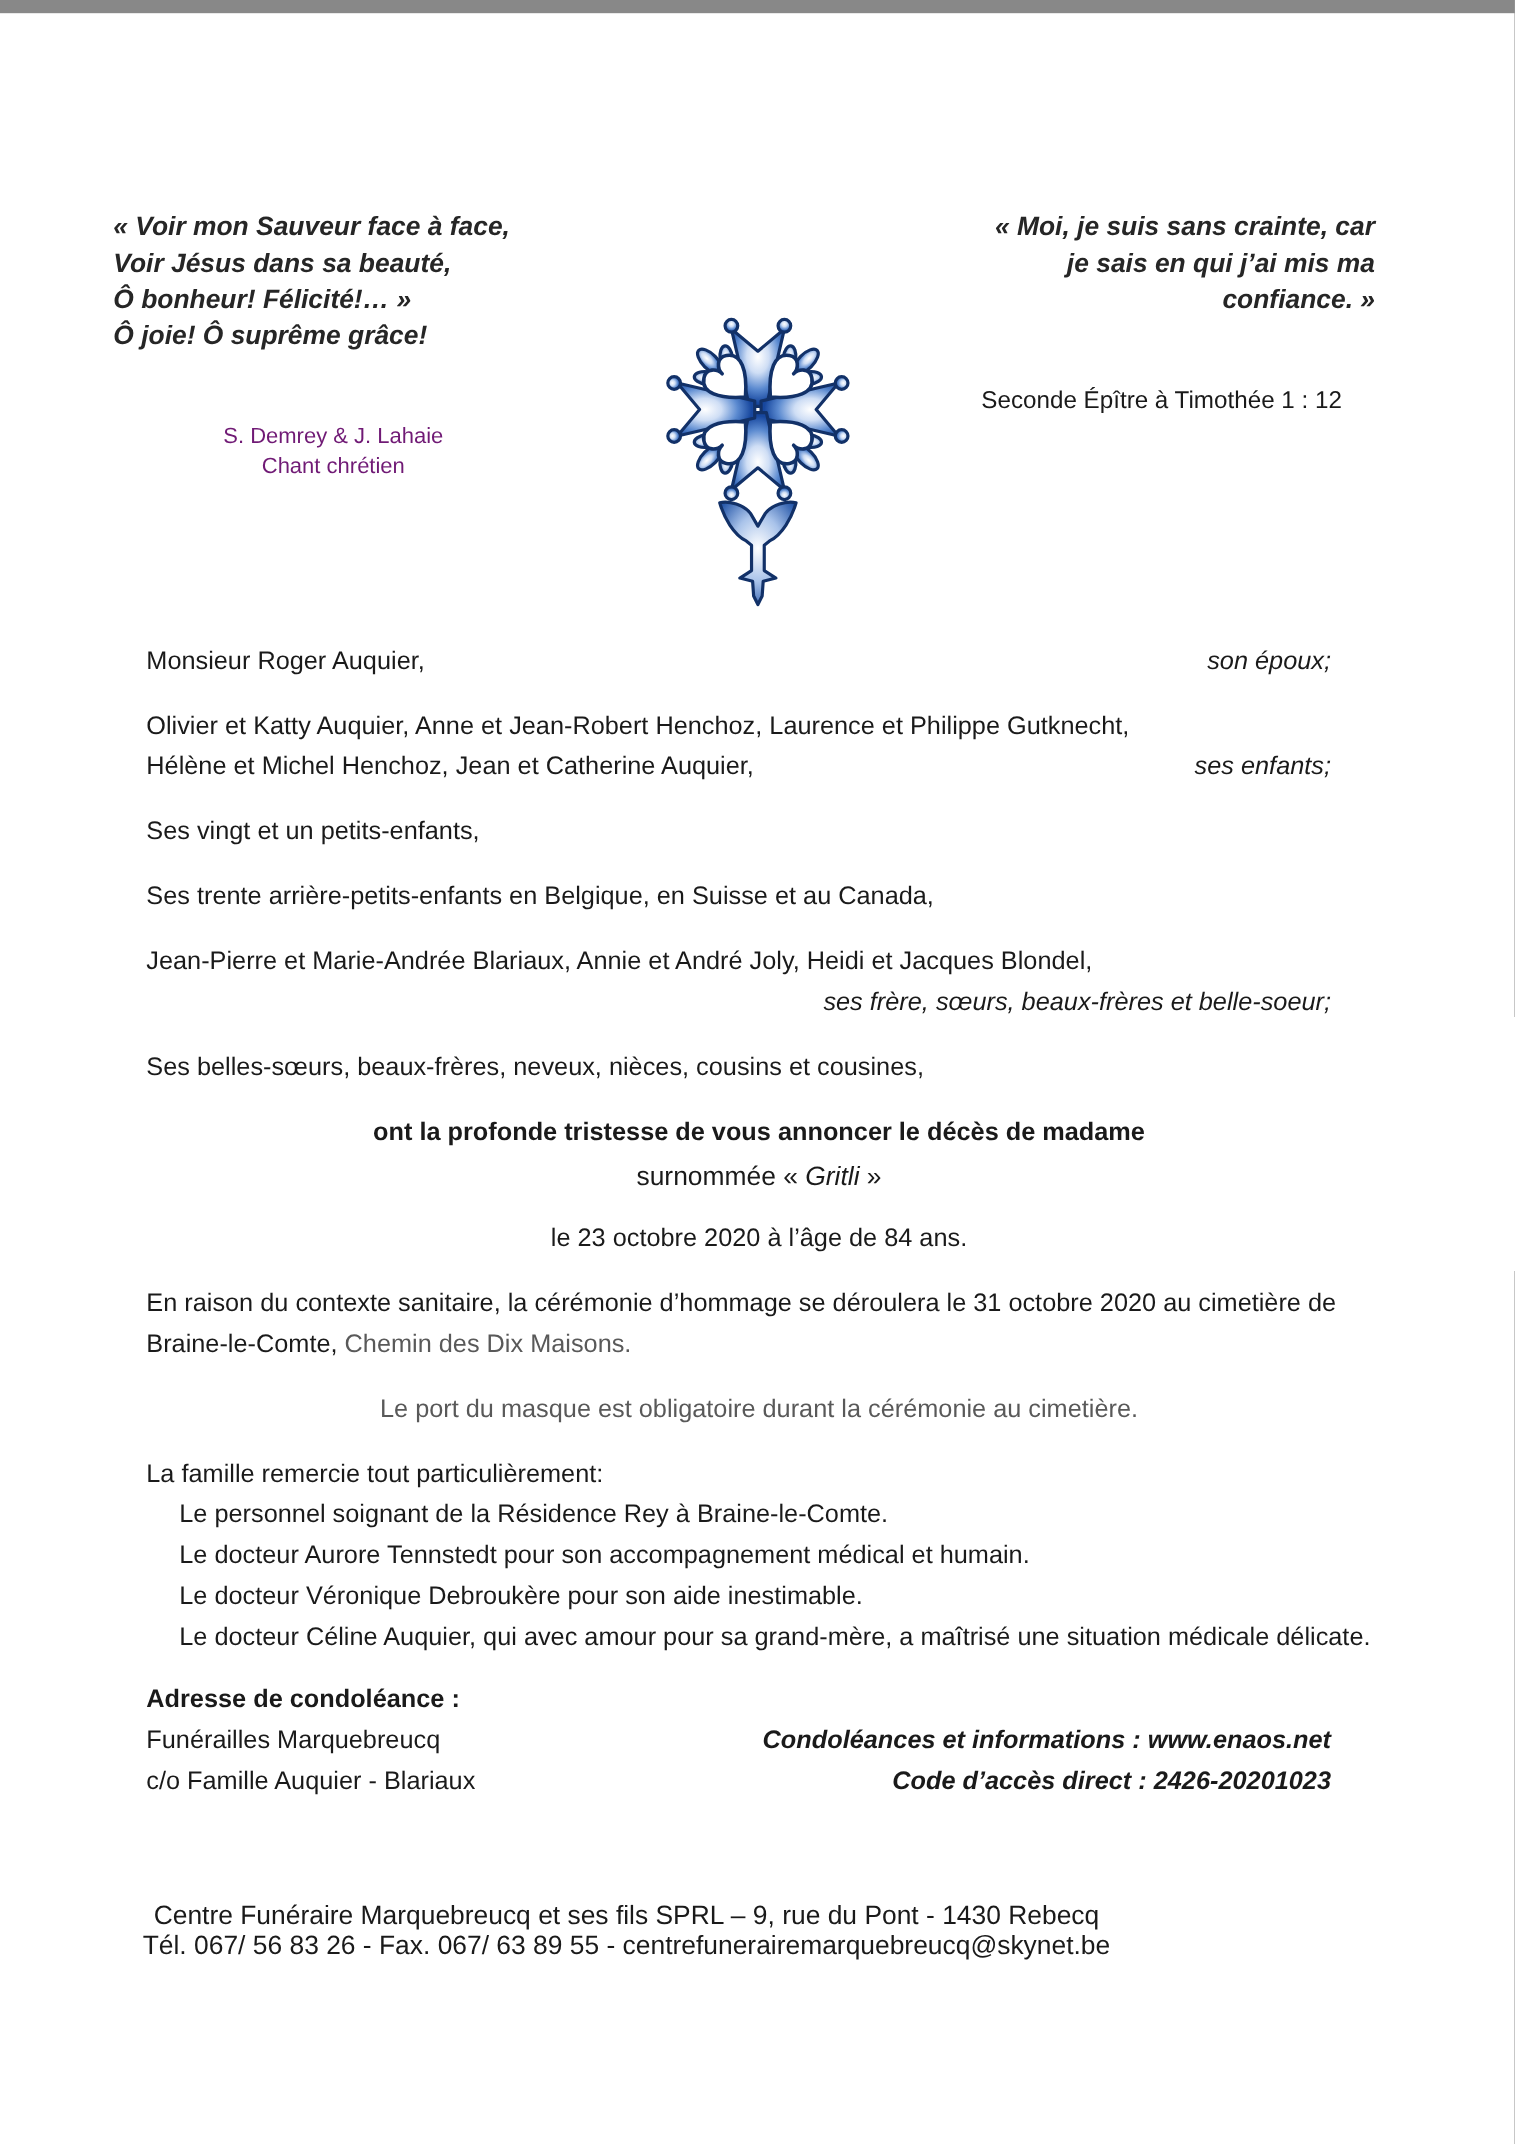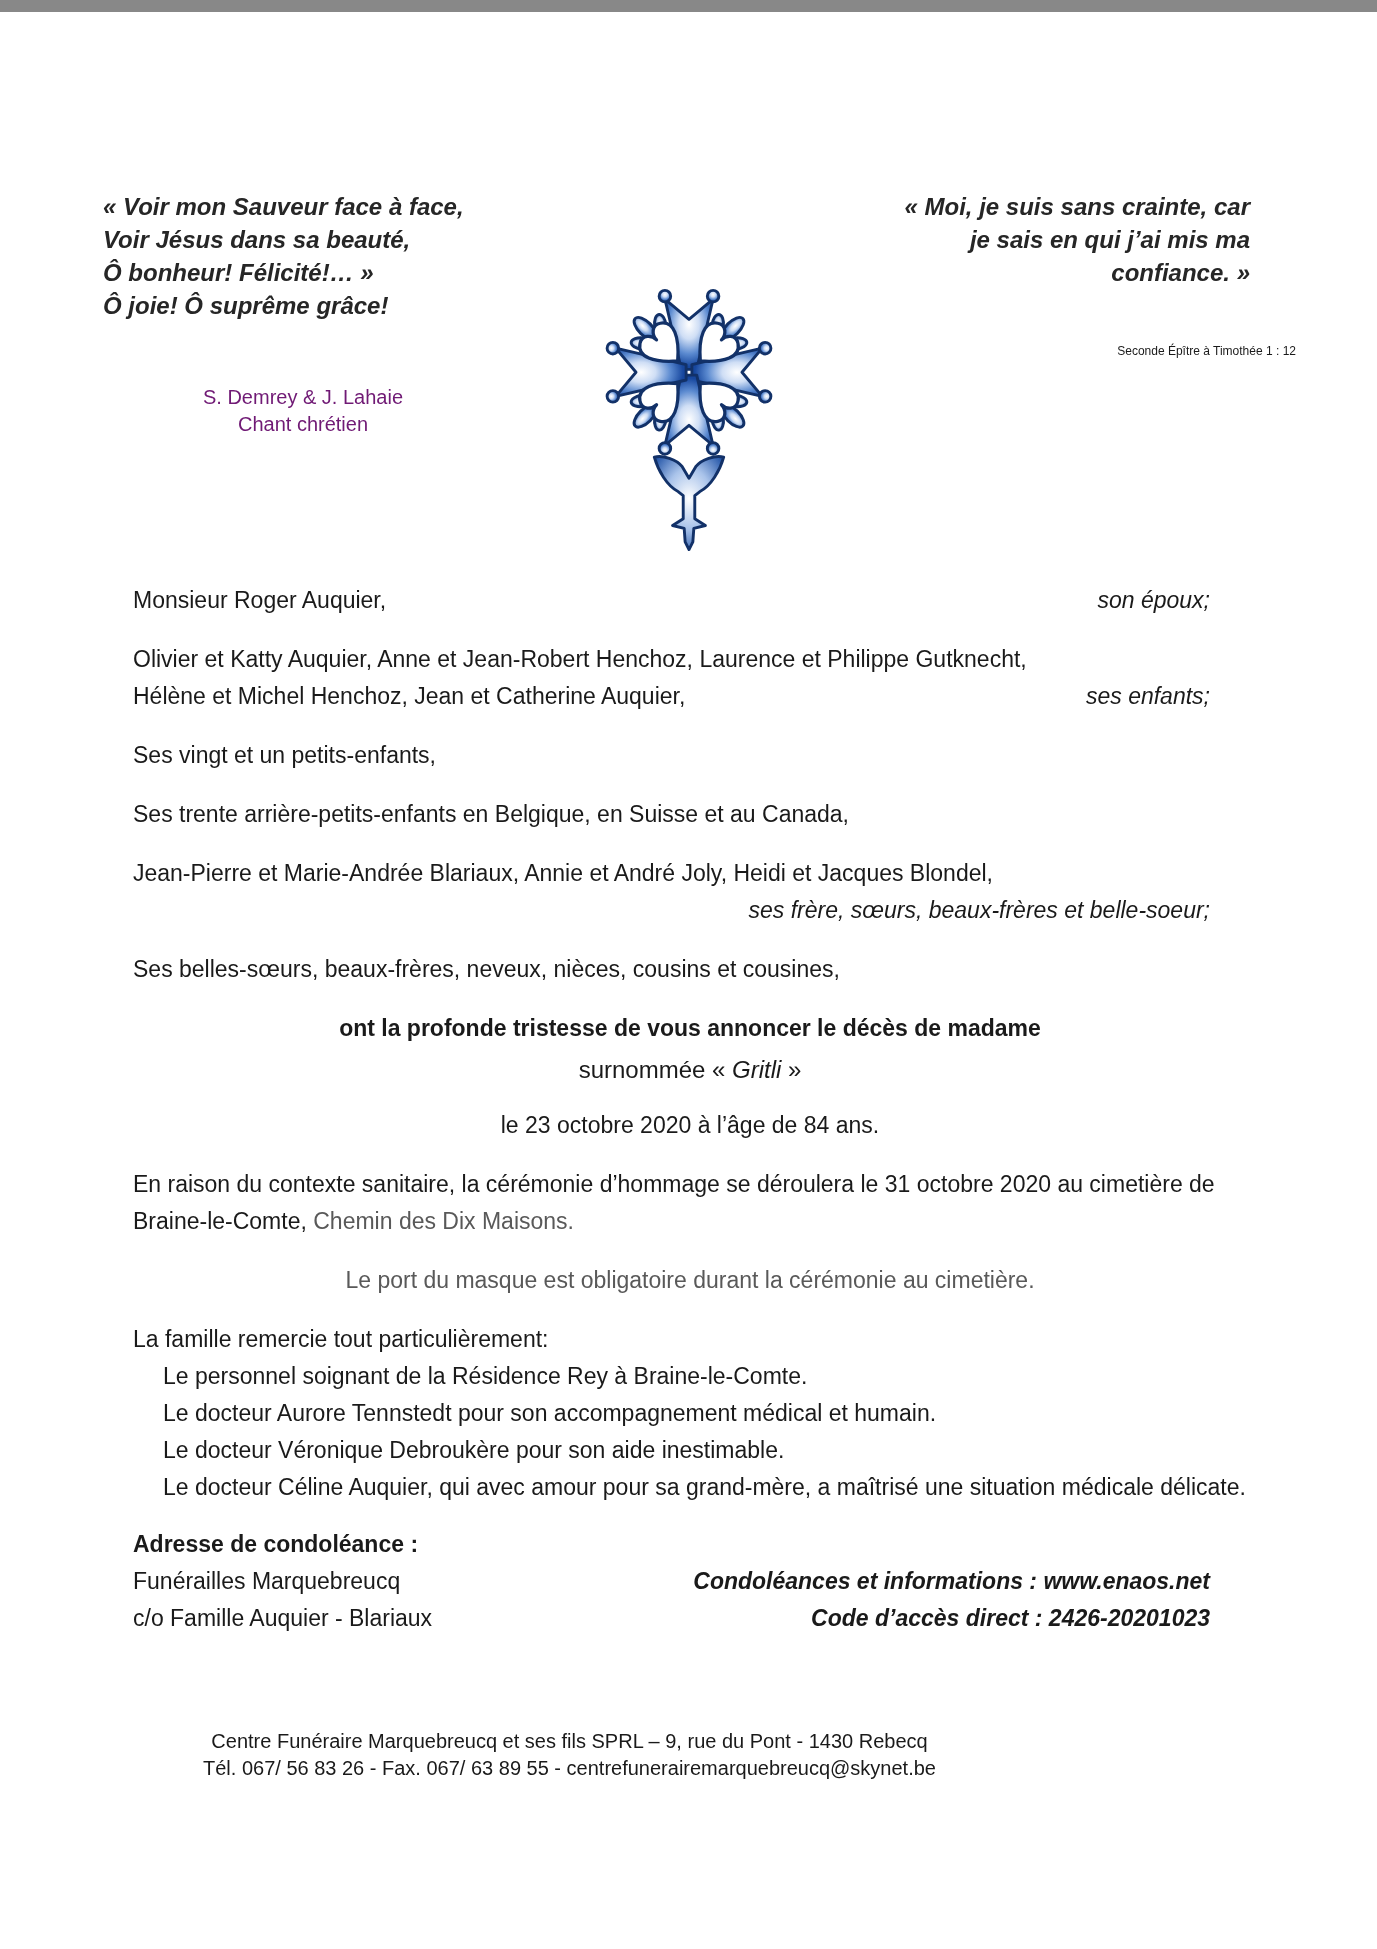--- a/index.html
+++ b/index.html
@@ -19,22 +19,22 @@
   }
   .quote-left-attr{
     position:absolute;left:103px;top:372px;width:400px;
     font-size:20px;line-height:27px;color:#701a75;text-align:center;
   }
   .quote-right{
     position:absolute;right:127px;top:178px;width:480px;text-align:right;
     font-size:24px;line-height:33px;font-weight:bold;font-style:italic;color:#262626;
   }
   .quote-right-attr{
-    position:absolute;right:81px;top:326px;width:480px;text-align:right;
-    font-size:12px;line-height:27px;color:#1a1a1a;
+    position:absolute;right:81px;top:338px;width:480px;text-align:center;
+    font-size:22px;line-height:27px;color:#1a1a1a;
   }
   
   .emblem{
     position:absolute;left:50%;top:248px;transform:translateX(-50%);
     width:212px;height:292px;
   }
   
   .content{
     position:absolute;left:133px;top:570px;width:1114px;
     font-size:23px;line-height:37px;
@@ -53,21 +53,21 @@
   .nickname .it{font-style:italic;}
   .death-date{margin:0 0 28px 0;}
   .thanks{margin:0 0 20px 0;}
   .thanks-item{padding-left:30px;}
   .condolence-heading{font-weight:bold;margin:0;}
   .cond-row{display:flex;justify-content:space-between;align-items:baseline;}
   .cond-online{font-weight:bold;font-style:italic;padding-right:37px;white-space:nowrap;}
   
   .footer{
     position:absolute;left:0;top:1716px;width:1139px;text-align:center;
-    font-size:20px;line-height:27px;color:#1a1a1a;
+    font-size:24px;line-height:27px;color:#1a1a1a;
   }
 </style>
 </head>
 <body>
 
 <div class="page">
 
   <div class="quote-left">
     <div>« Voir mon Sauveur face à face,</div>
     <div>Voir Jésus dans sa beauté,</div>

